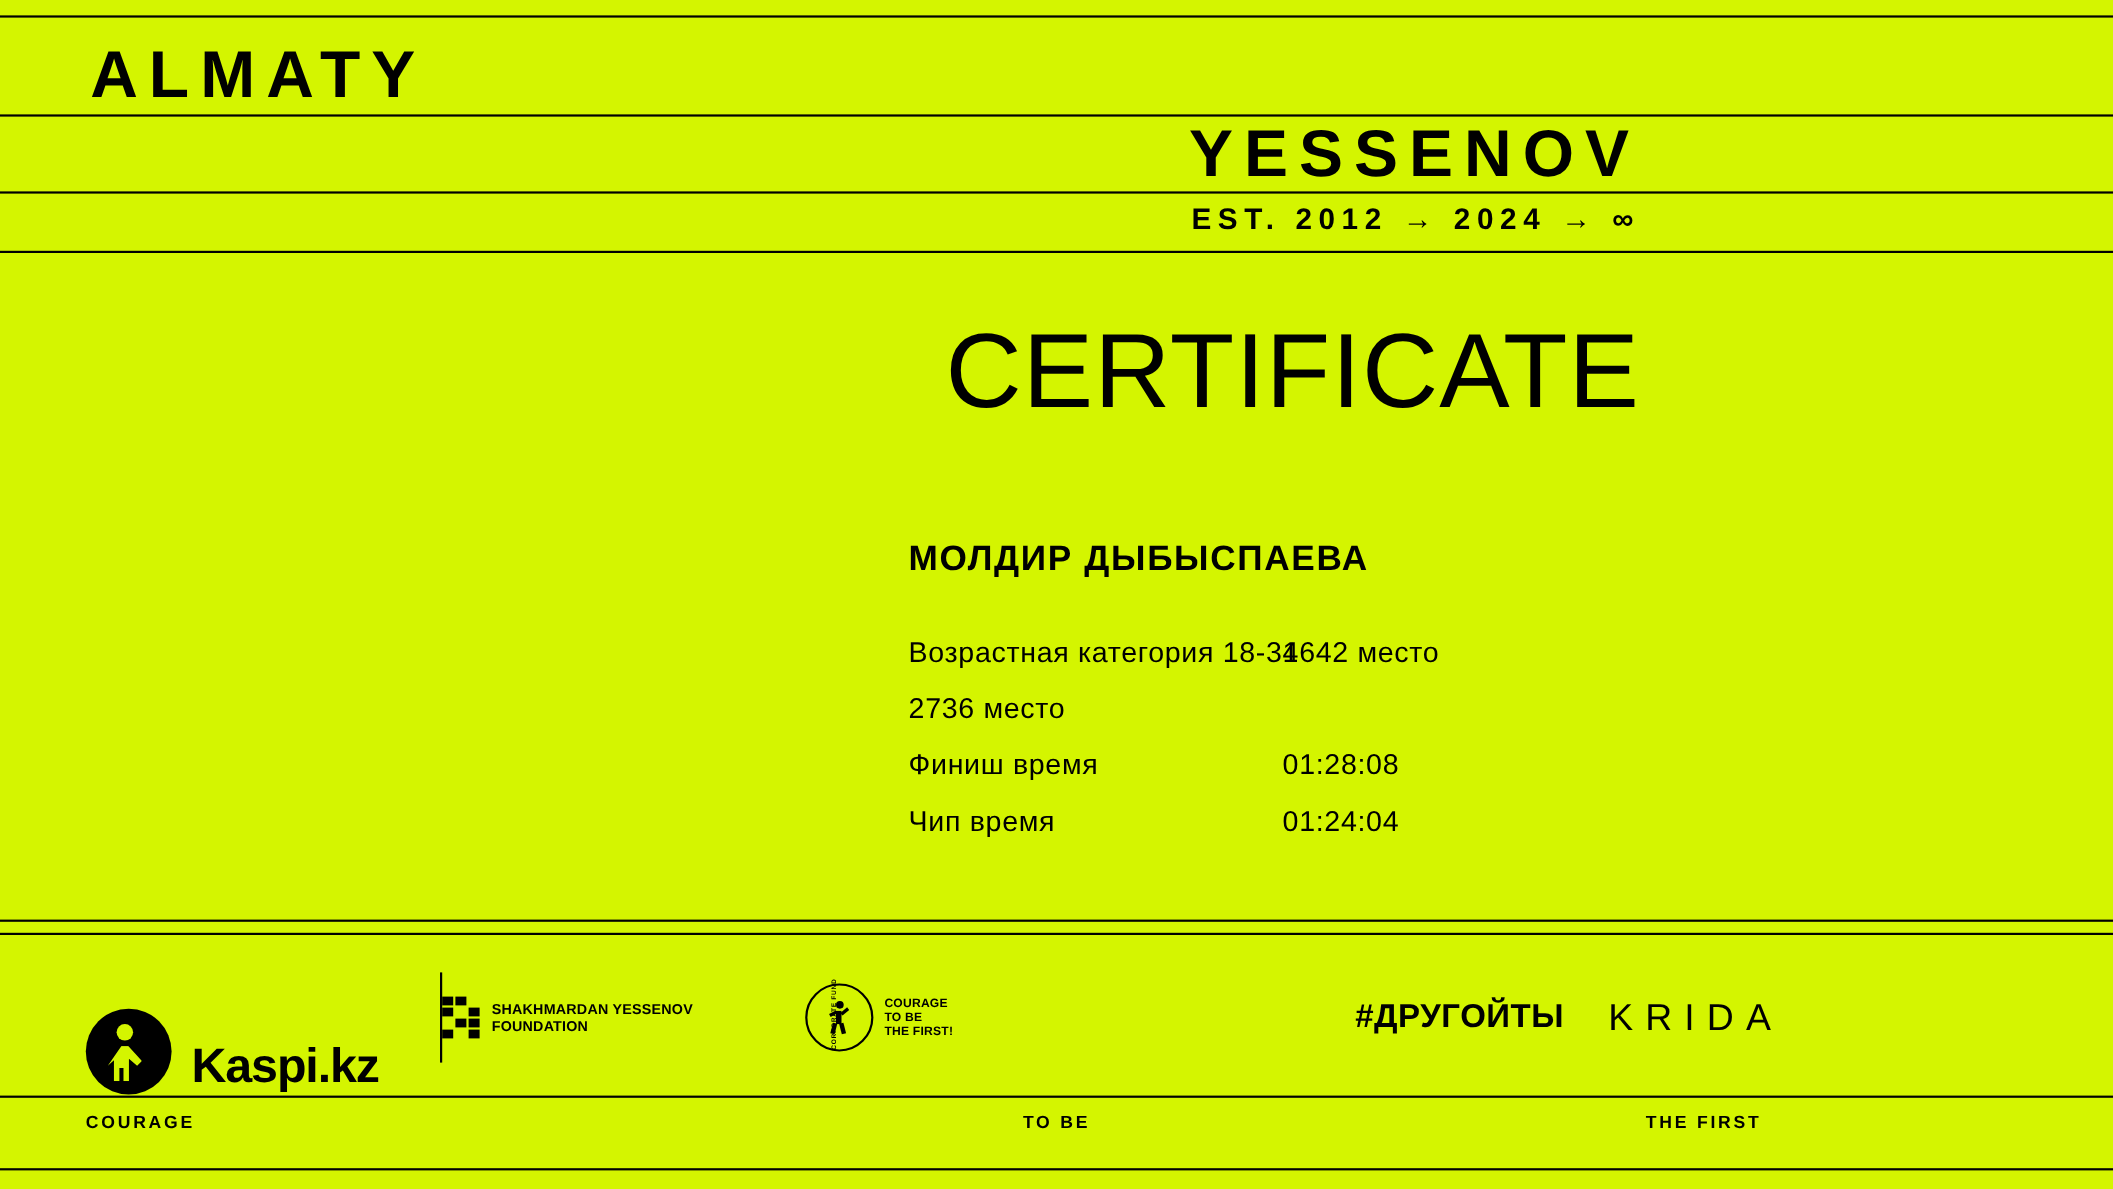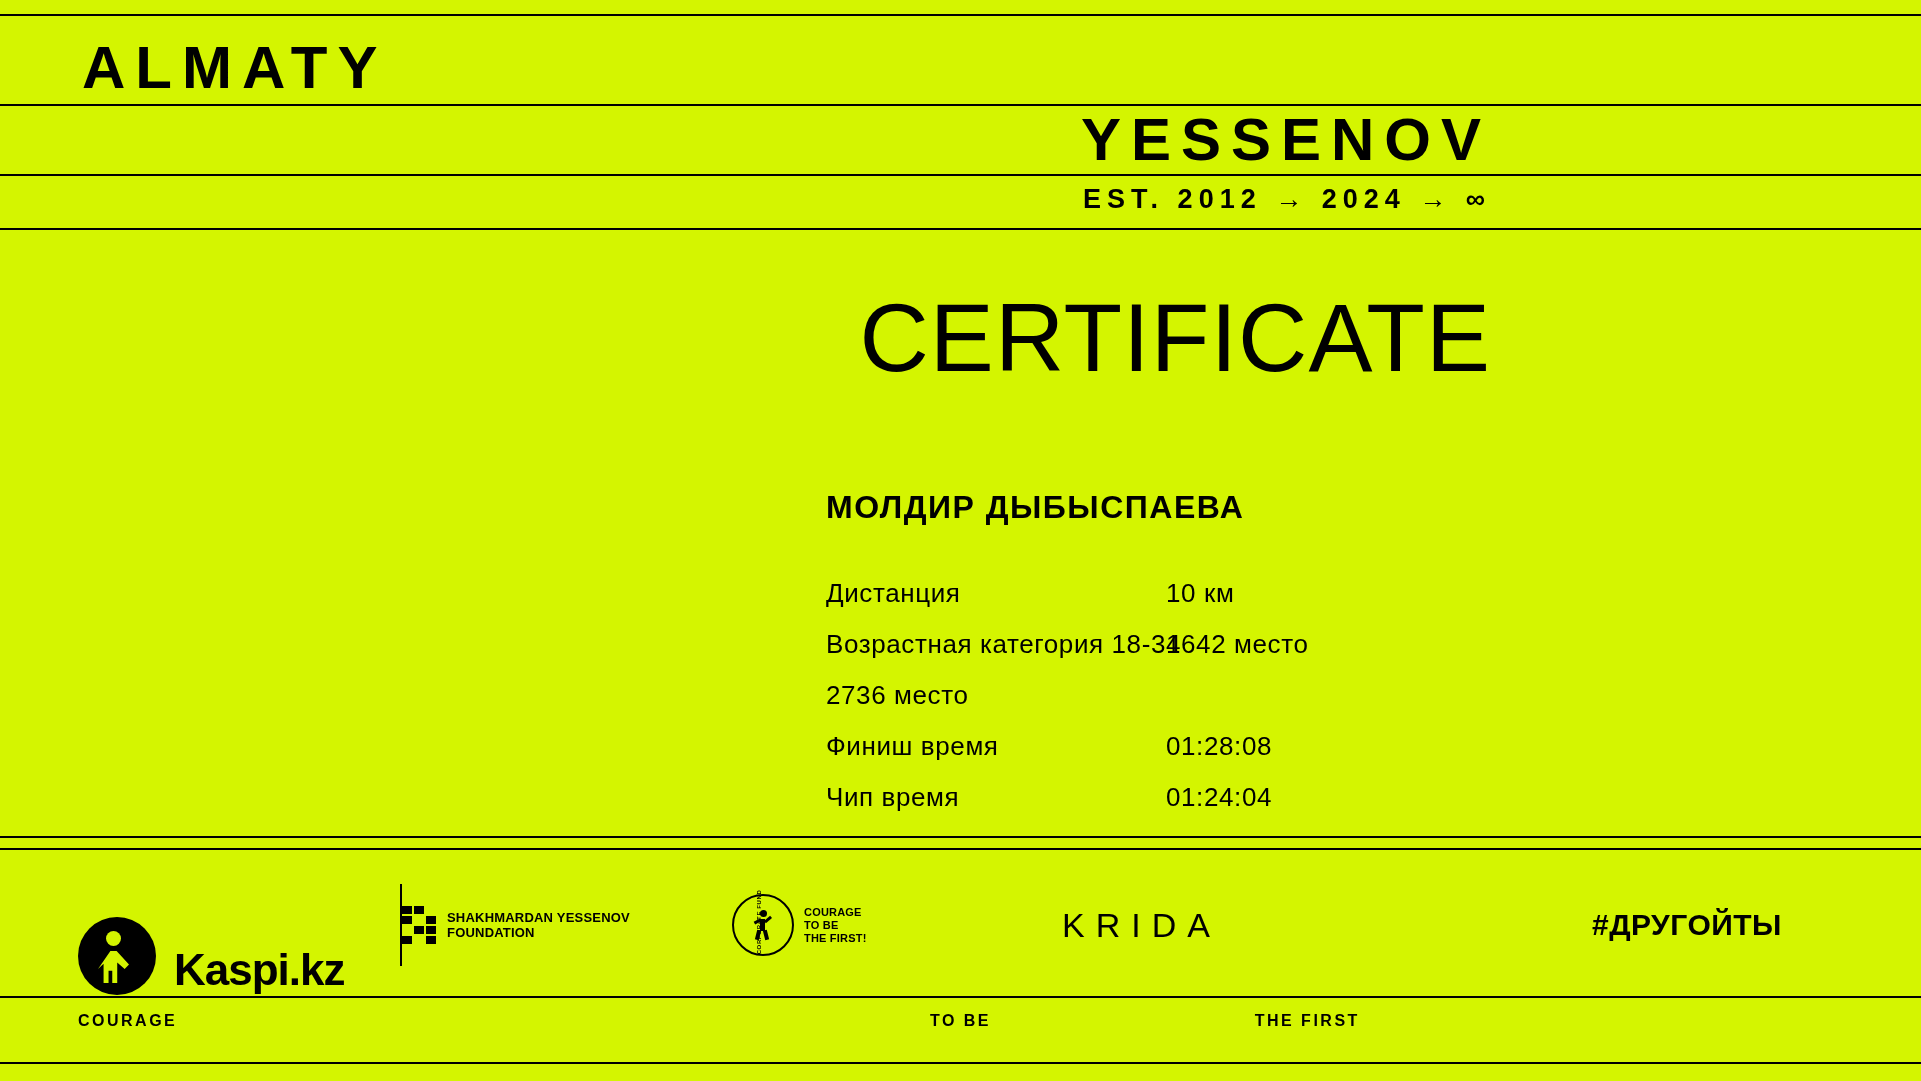--- a/index.html
+++ b/index.html
@@ -234,21 +234,21 @@
     align-items: center;
     padding: 0 78px;
   }
   .footer span {
     font-size: 16px;
     font-weight: 700;
     letter-spacing: 2.5px;
   }
   .f-left { flex: 1; text-align: left; }
   .f-mid { flex: 1; text-align: center; }
-  .f-right { flex: 1; text-align: left; }
+  .f-right { flex: 1; text-align: center; }
 </style>
 </head>
 <body>
 
 <div class="cert">
 
   <div class="hr" style="top:14px"></div>
   <div class="hr" style="top:104px"></div>
   <div class="hr" style="top:174px"></div>
   <div class="hr" style="top:228px"></div>
@@ -259,24 +259,20 @@
 
   <div class="hdr-almaty">ALMATY</div>
   <div class="hdr-marathon">YESSENOV</div>
   <div class="hdr-est">EST. 2012 → 2024 → ∞</div>
 
   <div class="title">CERTIFICATE</div>
 
   <div class="participant">МОЛДИР ДЫБЫСПАЕВА</div>
 
   <div class="results">
-    <div class="result-row">
-      <div class="result-label">Дистанция</div>
-      <div class="result-value">10 км</div>
-    </div>
     <div class="result-row">
       <div class="result-label">Возрастная категория 18-34</div>
       <div class="result-value">1642 место</div>
     </div>
     <div class="result-row">
       <div class="result-value">2736 место</div>
     </div>
     <div class="result-row">
       <div class="result-label">Финиш время</div>
       <div class="result-value">01:28:08</div>
@@ -332,26 +328,26 @@
           <span class="cf-legR"></span>
         </div>
       </div>
       <div class="cf-lines">
         <div>COURAGE</div>
         <div>TO BE</div>
         <div>THE FIRST!</div>
       </div>
     </div>
 
+    <div class="sp sp-drugoity">
+      <div class="drugoity-text">#ДРУГОЙТЫ</div>
+    </div>
+
     <div class="sp sp-krida">
       <div class="krida-text">KRIDA</div>
-    </div>
-
-    <div class="sp sp-drugoity">
-      <div class="drugoity-text">#ДРУГОЙТЫ</div>
     </div>
 
   </div>
 
   <div class="footer">
     <span class="f-left">COURAGE</span>
     <span class="f-mid">TO BE</span>
     <span class="f-right">THE FIRST</span>
   </div>
 

